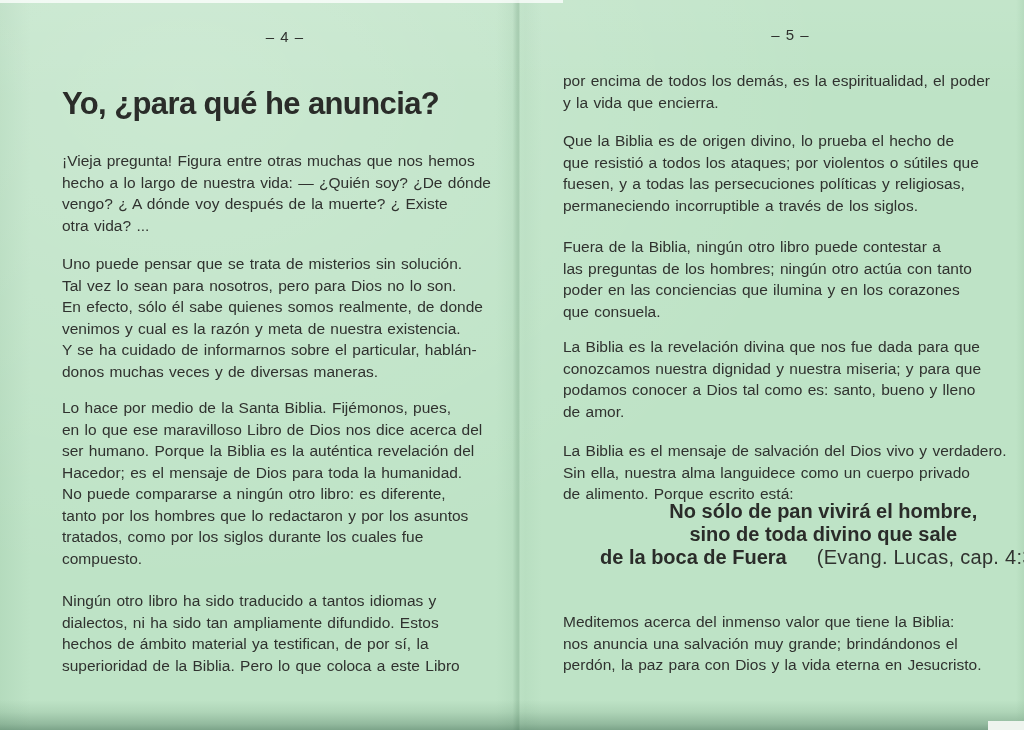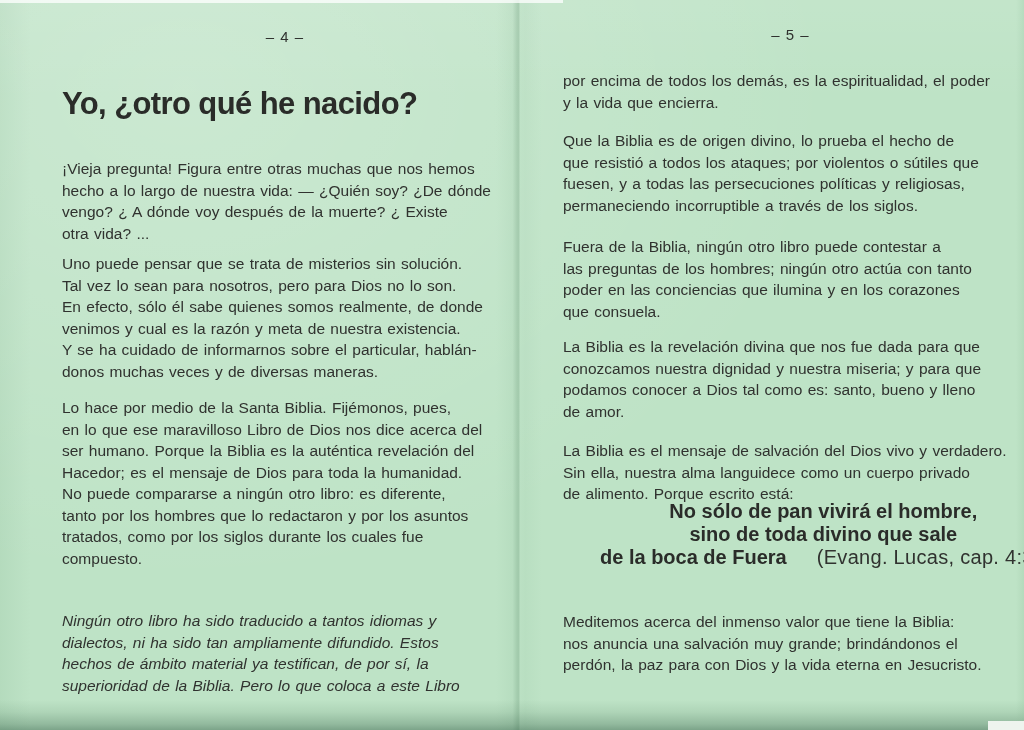--- a/index.html
+++ b/index.html
@@ -48,24 +48,24 @@
   .para {
     position: absolute;
     left: 0;
     width: 490px;
     font-size: 15.5px;
     line-height: 21.5px;
     white-space: pre-line;
     word-spacing: 1px;
   }
   
-  .lp1 { top: 150px; margin-top: 8px; }
+  .lp1 { top: 150px; }
   .lp2 { top: 253px; }
   .lp3 { top: 397px; }
-  .lp4 { top: 610px; font-style: italic; }
+  .lp4 { top: 590px; }
   
   .rp1 { top: 70px;  }
   .rp2 { top: 130px; }
   .rp3 { top: 236px; }
   .rp4 { top: 336px; }
   .rp5 { top: 440px; }
   .rp6 { top: 611px; }
   .quote {
     position: absolute;
     top: 500px;
@@ -138,21 +138,21 @@
     background: #eef4ee;
   }
 </style>
 </head>
 <body>
 
 <div class="scan">
 
   <div class="page page-left">
     <div class="page-number">– 4 –</div>
-    <h1 class="title">Yo, ¿otro qué he nacido?</h1>
+    <h1 class="title">Yo, ¿para qué he anuncia?</h1>
     <div class="para lp1">¡Vieja pregunta! Figura entre otras muchas que nos hemos
 hecho a lo largo de nuestra vida: — ¿Quién soy? ¿De dónde
 vengo? ¿ A dónde voy después de la muerte? ¿ Existe
 otra vida? ...</div>
     <div class="para lp2">Uno puede pensar que se trata de misterios sin solución.
 Tal vez lo sean para nosotros, pero para Dios no lo son.
 En efecto, sólo él sabe quienes somos realmente, de donde
 venimos y cual es la razón y meta de nuestra existencia.
 Y se ha cuidado de informarnos sobre el particular, hablán-
 donos muchas veces y de diversas maneras.</div>

